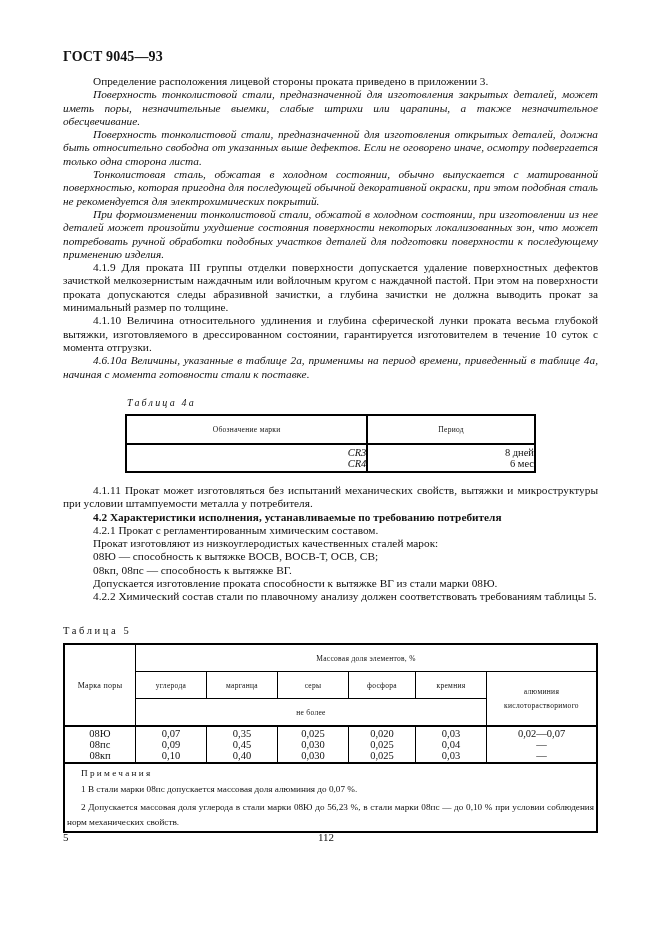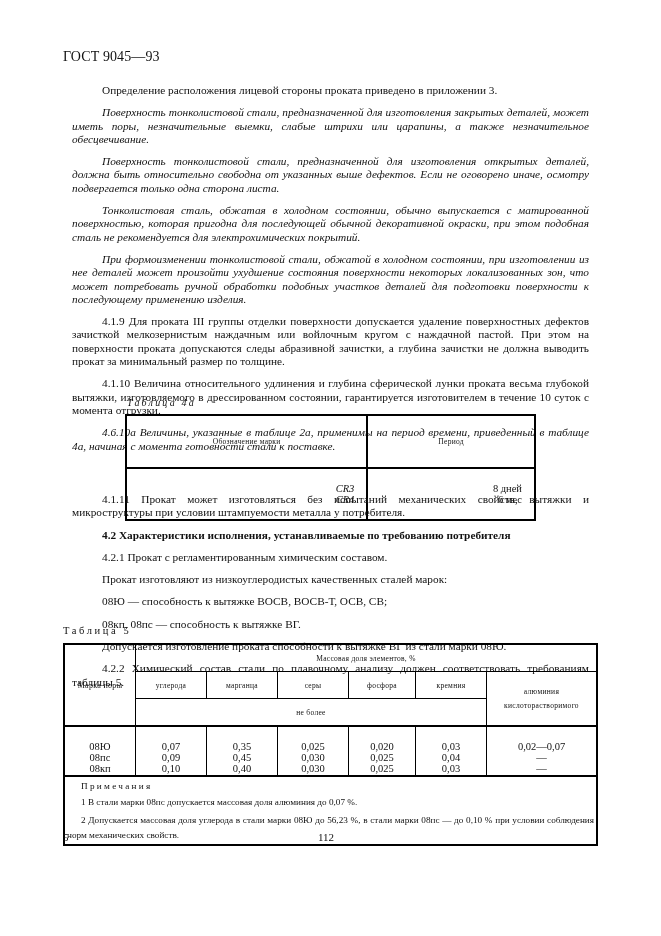--- a/index.html
+++ b/index.html
@@ -3,49 +3,49 @@
 <meta charset="utf-8">
 <style>
   html, body { margin: 0; padding: 0; background: #ffffff; }
   body {
     width: 661px; height: 936px; position: relative; overflow: hidden;
     font-family: "Liberation Serif", "DejaVu Serif", serif;
     color: #111111;
   }
   .header {
     position: absolute; left: 63px; top: 49px;
-    font-weight: normal; font-size: 14px; letter-spacing: 0.1px;
+    font-weight: bold; font-size: 14px; letter-spacing: 0.1px;
   }
   .body-text {
     position: absolute; left: 63px; top: 75px; width: 535px;
     font-size: 11.3px; line-height: 13.3px; text-align: justify;
   }
-  .body-text p { margin: 9px; text-indent: 30px; }
+  .body-text p { margin: 0; text-indent: 30px; }
   .body-text p.it { font-style: italic; }
   .body-text p.bold { font-weight: bold; }
   .tcap {
     position: absolute; font-style: italic; font-size: 10px; letter-spacing: 2.2px;
   }
   .tcap-4a { left: 127px; top: 397px; }
   .tcap-5 { left: 63px; top: 625px; font-style: normal; letter-spacing: 2.6px; font-size: 10.5px; }
 
   table { border-collapse: collapse; position: absolute; }
   .t4a { left: 125px; top: 414px; width: 411px; font-size: 10.5px; }
-  .t4a td { border-left: 2px solid #000; border-right: 2px solid #000; text-align: center; padding: 12px; }
+  .t4a td { border-left: 2px solid #000; border-right: 2px solid #000; text-align: center; padding: 0; }
   .t4a tr.head td { height: 27px; border-top: 2px solid #000; border-bottom: 2px solid #000; font-size: 7.5px; letter-spacing: 0.3px; }
   .t4a tr.data td { height: 26px; border-bottom: 2px solid #000; line-height: 11px; vertical-align: middle; text-align: right; }
   .t4a .mark { font-style: italic; }
 
   .t5 { left: 63px; top: 643px; width: 535px; font-size: 10.5px; }
   .t5 td { border: 1px solid #000; text-align: center; padding: 0; }
   .t5 .hdr { font-size: 7.5px; letter-spacing: 0.3px; }
   .t5 .outer-l { border-left: 2px solid #000; }
   .t5 .outer-r { border-right: 2px solid #000; }
   .t5 .outer-t { border-top: 2px solid #000; }
-  .t5 .data td { line-height: 11px; vertical-align: top; padding-top: 14px; height: 34px; }
+  .t5 .data td { line-height: 11px; vertical-align: top; padding-top: 1px; height: 34px; }
   .t5 .data td { border-top: 2px solid #000; border-bottom: 2px solid #000; }
   .t5 .notes-cell {
     text-align: left; border: 2px solid #000; font-size: 9.2px; line-height: 16px;
     padding: 1px 2px 2px 2px;
   }
   .t5 .notes-cell .ntitle { text-indent: 14px; letter-spacing: 2.3px; }
   .t5 .notes-cell .nline { text-indent: 14px; text-align: justify; line-height: 14.5px; }
 
   .page-left { position: absolute; left: 63px; top: 831px; font-size: 11px; }
   .page-center { position: absolute; left: 318px; top: 831px; font-size: 11px; }

